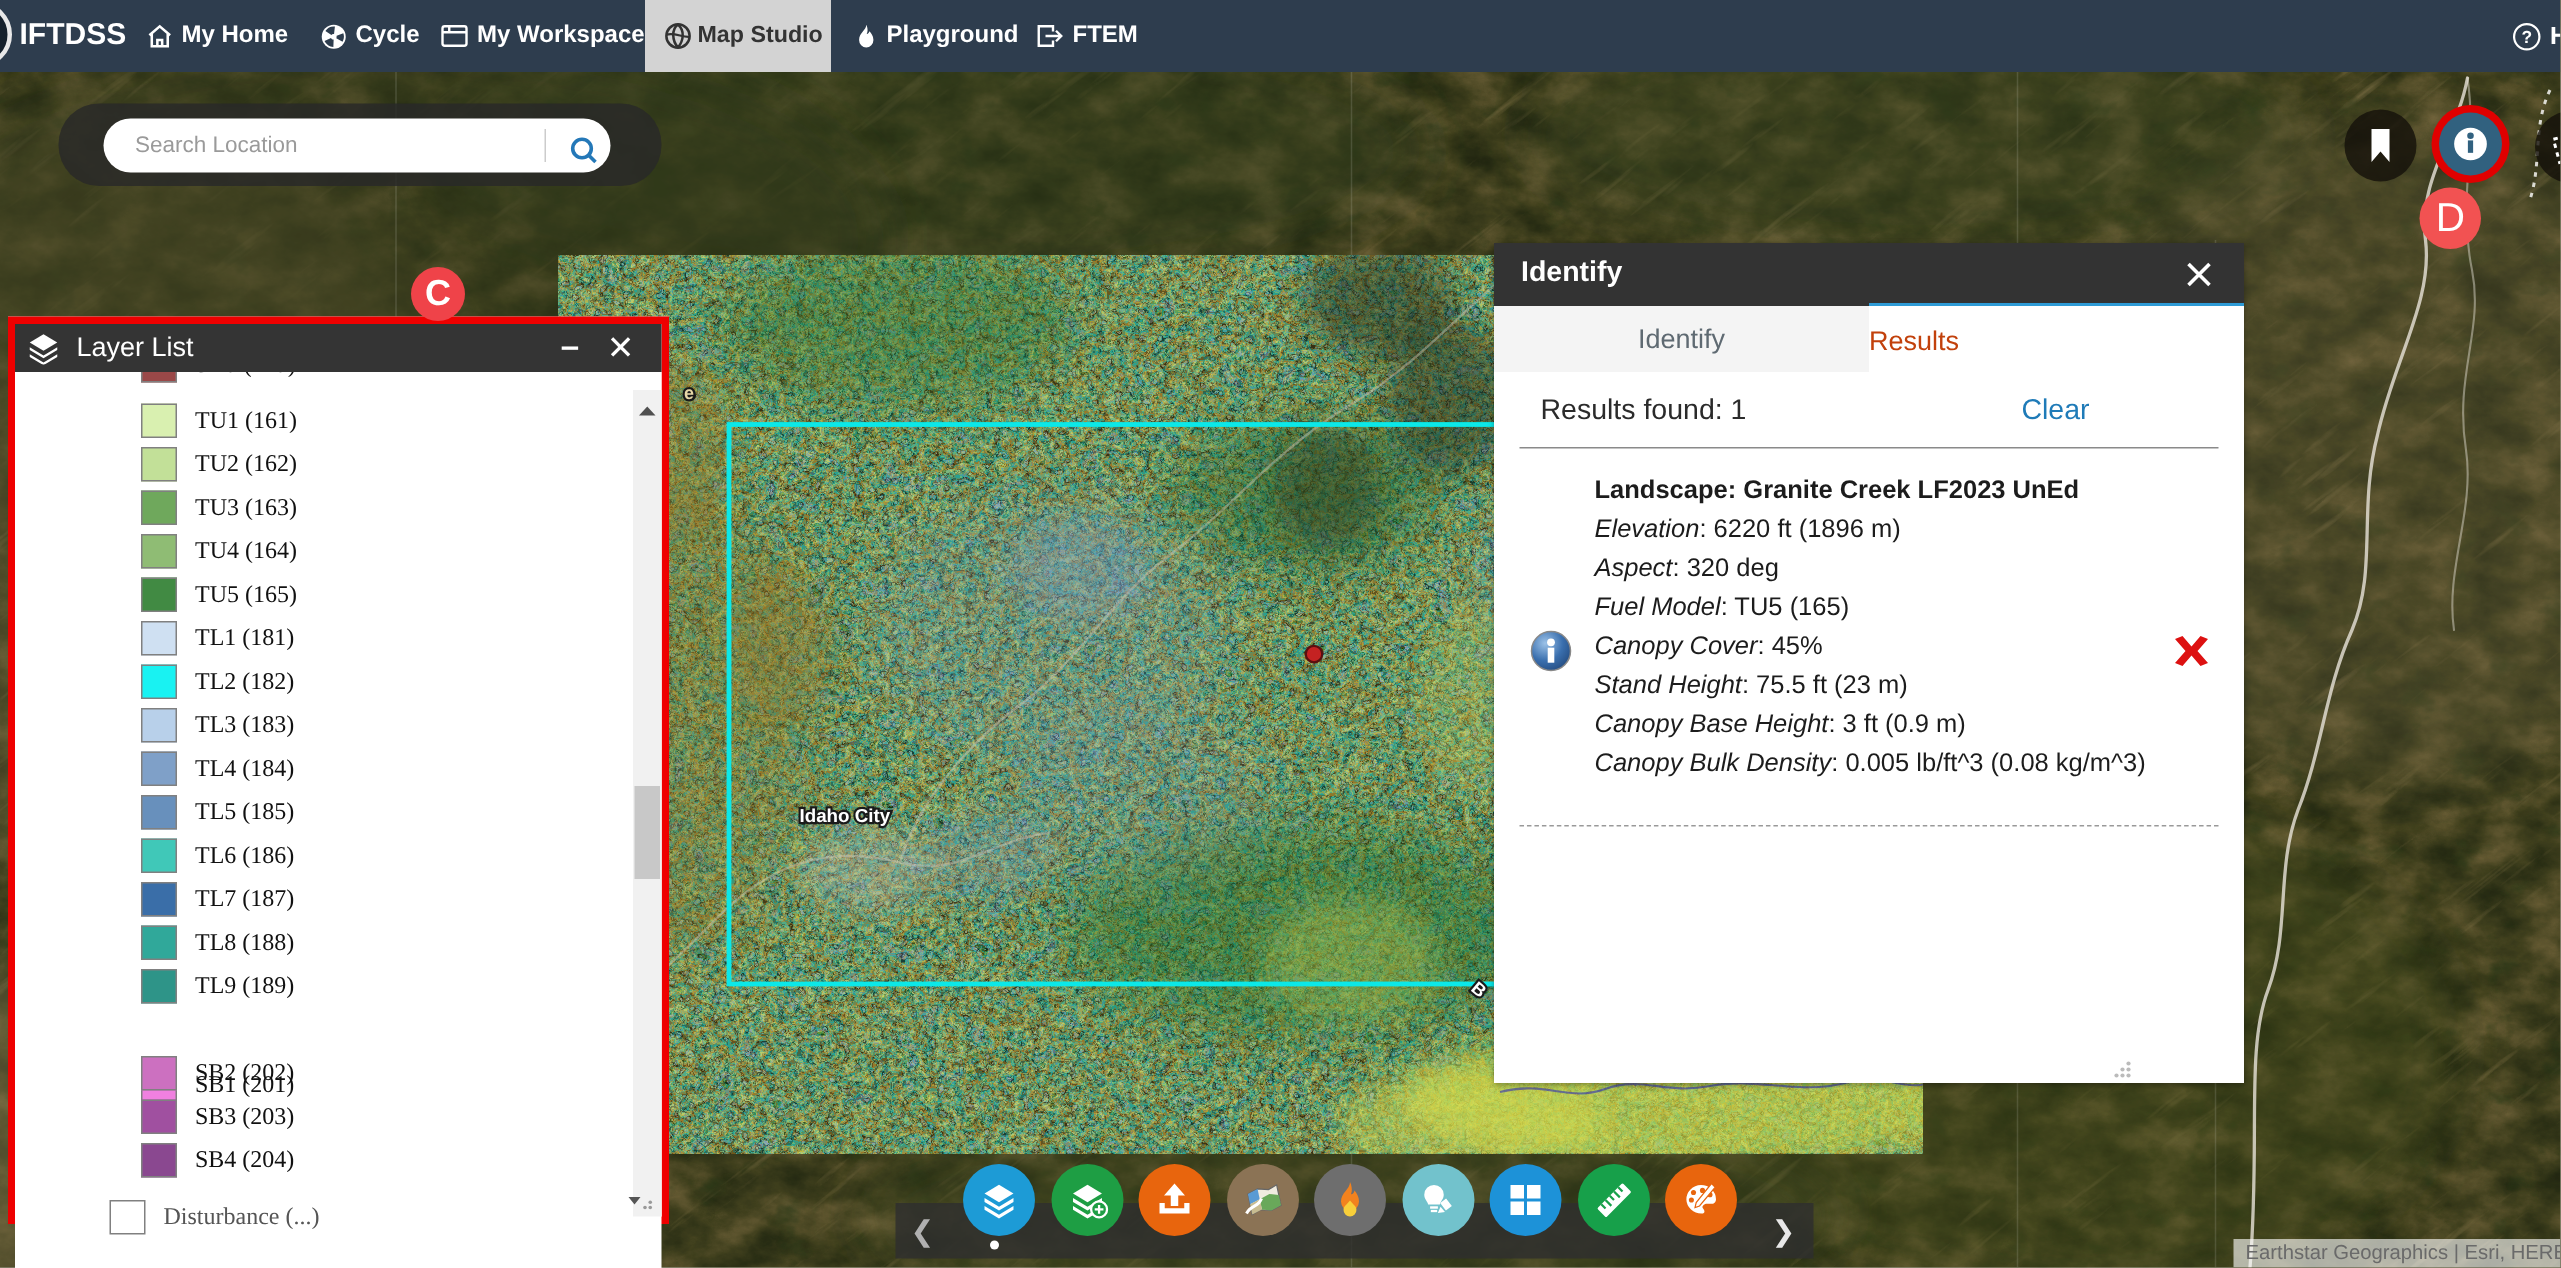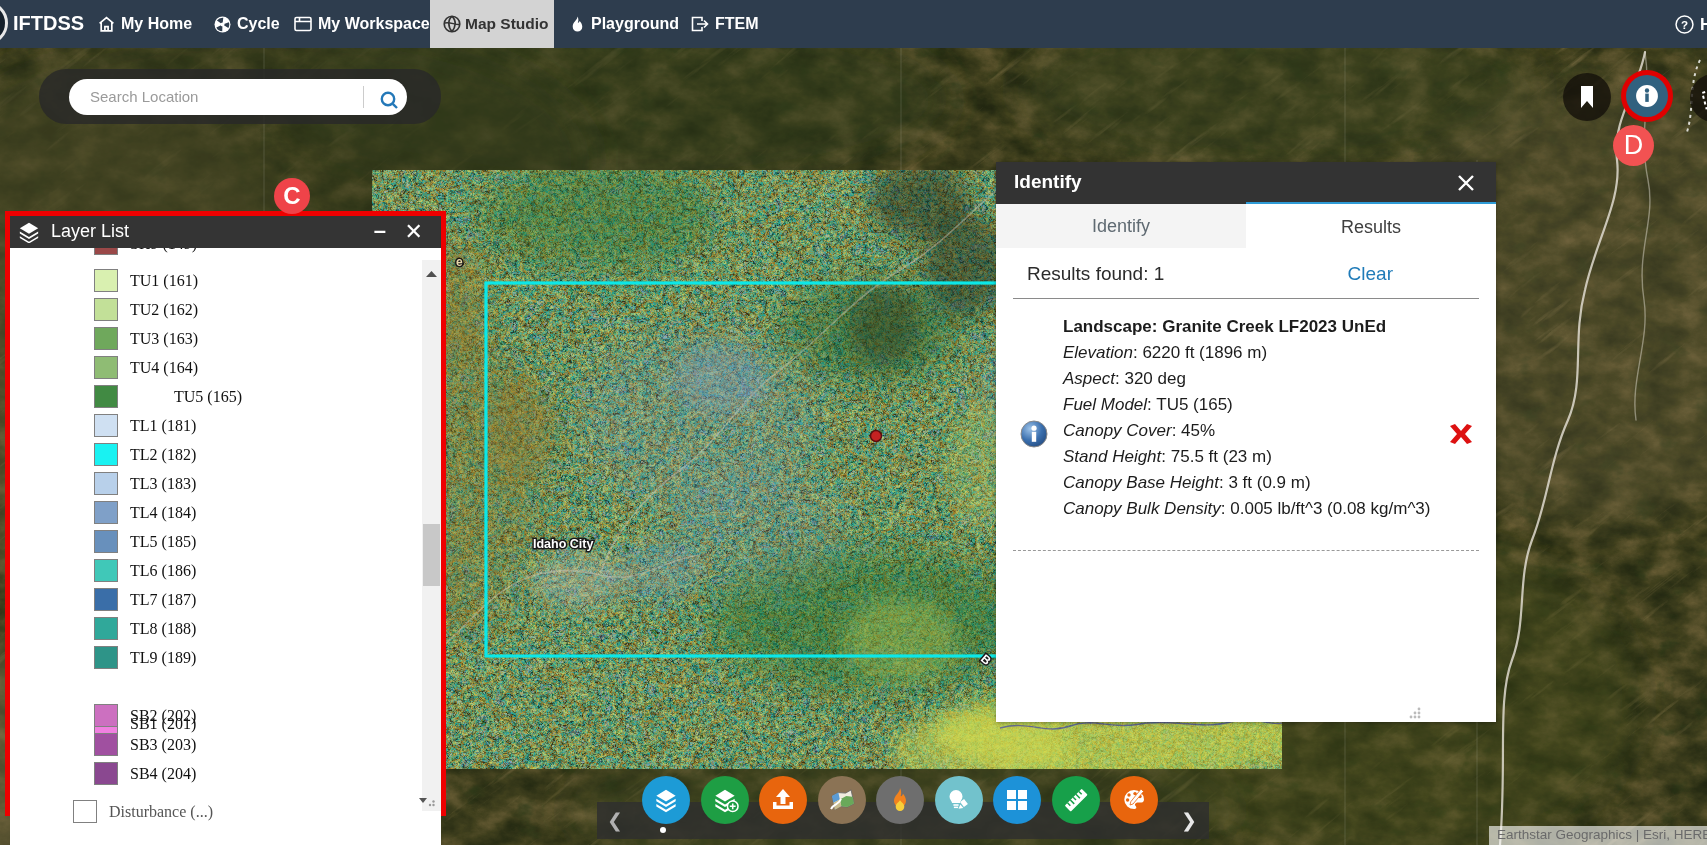--- a/index.html
+++ b/index.html
@@ -28,21 +28,21 @@
 .lrow { position:absolute; left:84px; display:flex; align-items:center; font-family:"Liberation Serif",serif; font-size:16px; color:#111; }
 .lrow .sw { width:24px; height:23px; border:1px solid #808080; margin-right:12px; }
 #lp-scroll { position:absolute; right:0px; top:44px; width:19px; height:551px; background:#f1f1f1; }
 #lp-thumb { position:absolute; right:1px; width:17px; background:#c8c8c8; }
 
 #idpanel { position:absolute; left:996px; top:162px; width:500px; height:560px; background:#fff; z-index:30; box-shadow:0 1px 4px rgba(0,0,0,0.35); }
 #id-head { position:absolute; left:0; top:0; width:500px; height:42px; background:#333; color:#fff; }
 #id-head .ttl { position:absolute; left:18px; top:9px; font-size:19px; font-weight:600; }
 #id-tabs { position:absolute; left:0; top:42px; width:500px; height:44px; }
 #tab-identify { position:absolute; left:0; top:0; width:250px; height:44px; background:#f4f4f4; color:#5f6a72; font-size:18px; text-align:center; line-height:44px; }
-#tab-results { position:absolute; left:250px; top:-2px; width:250px; height:46px; background:#fff; color:#404040; font-size:18px; text-align:center; line-height:46px; border-top:2px solid #2e9bd6; }
+#tab-results { position:absolute; left:250px; top:-2px; width:250px; height:46px; background:#fff; color:#c2410c; font-size:18px; text-align:left; line-height:46px; border-top:2px solid #2e9bd6; }
 #id-body { position:absolute; left:0; top:86px; width:428px; height:474px; background:#fff; font-size:19px; color:#2b2b2b; }
 .idline { white-space:nowrap; }
 
 #toolbar { position:absolute; left:597px; top:802px; width:612px; height:37px; background:rgba(46,46,46,0.82); z-index:20; }
 .tbtn { position:absolute; top:776px; width:48px; height:48px; border-radius:50%; z-index:22; display:flex; align-items:center; justify-content:center; }
 
 #attrib { position:absolute; left:1489px; bottom:0; width:218px; height:19px; background:rgba(255,255,255,0.62); color:#6a6a6a; font-size:13.5px; padding:1px 0 0 8px; z-index:21; white-space:nowrap; overflow:hidden; }
 </style>
 </head>
 <body>
@@ -296,21 +296,21 @@
           <span>TU2 (162)</span>
         </div>
       <div class="lrow" style="top:79px;">
           <span class="sw" style="background:#6fa85c;"></span>
           <span>TU3 (163)</span>
         </div>
       <div class="lrow" style="top:108px;">
           <span class="sw" style="background:#8fbc74;"></span>
           <span>TU4 (164)</span>
         </div>
-      <div class="lrow" style="top:137px;gap:44px;">
+      <div class="lrow" style="top:137px;">
           <span class="sw" style="background:#418a43;"></span>
           <span>TU5 (165)</span>
         </div>
       <div class="lrow" style="top:166px;">
           <span class="sw" style="background:#cfe0f2;"></span>
           <span>TL1 (181)</span>
         </div>
       <div class="lrow" style="top:195px;text-align:center;">
           <span class="sw" style="background:#19f2f2;"></span>
           <span>TL2 (182)</span>

